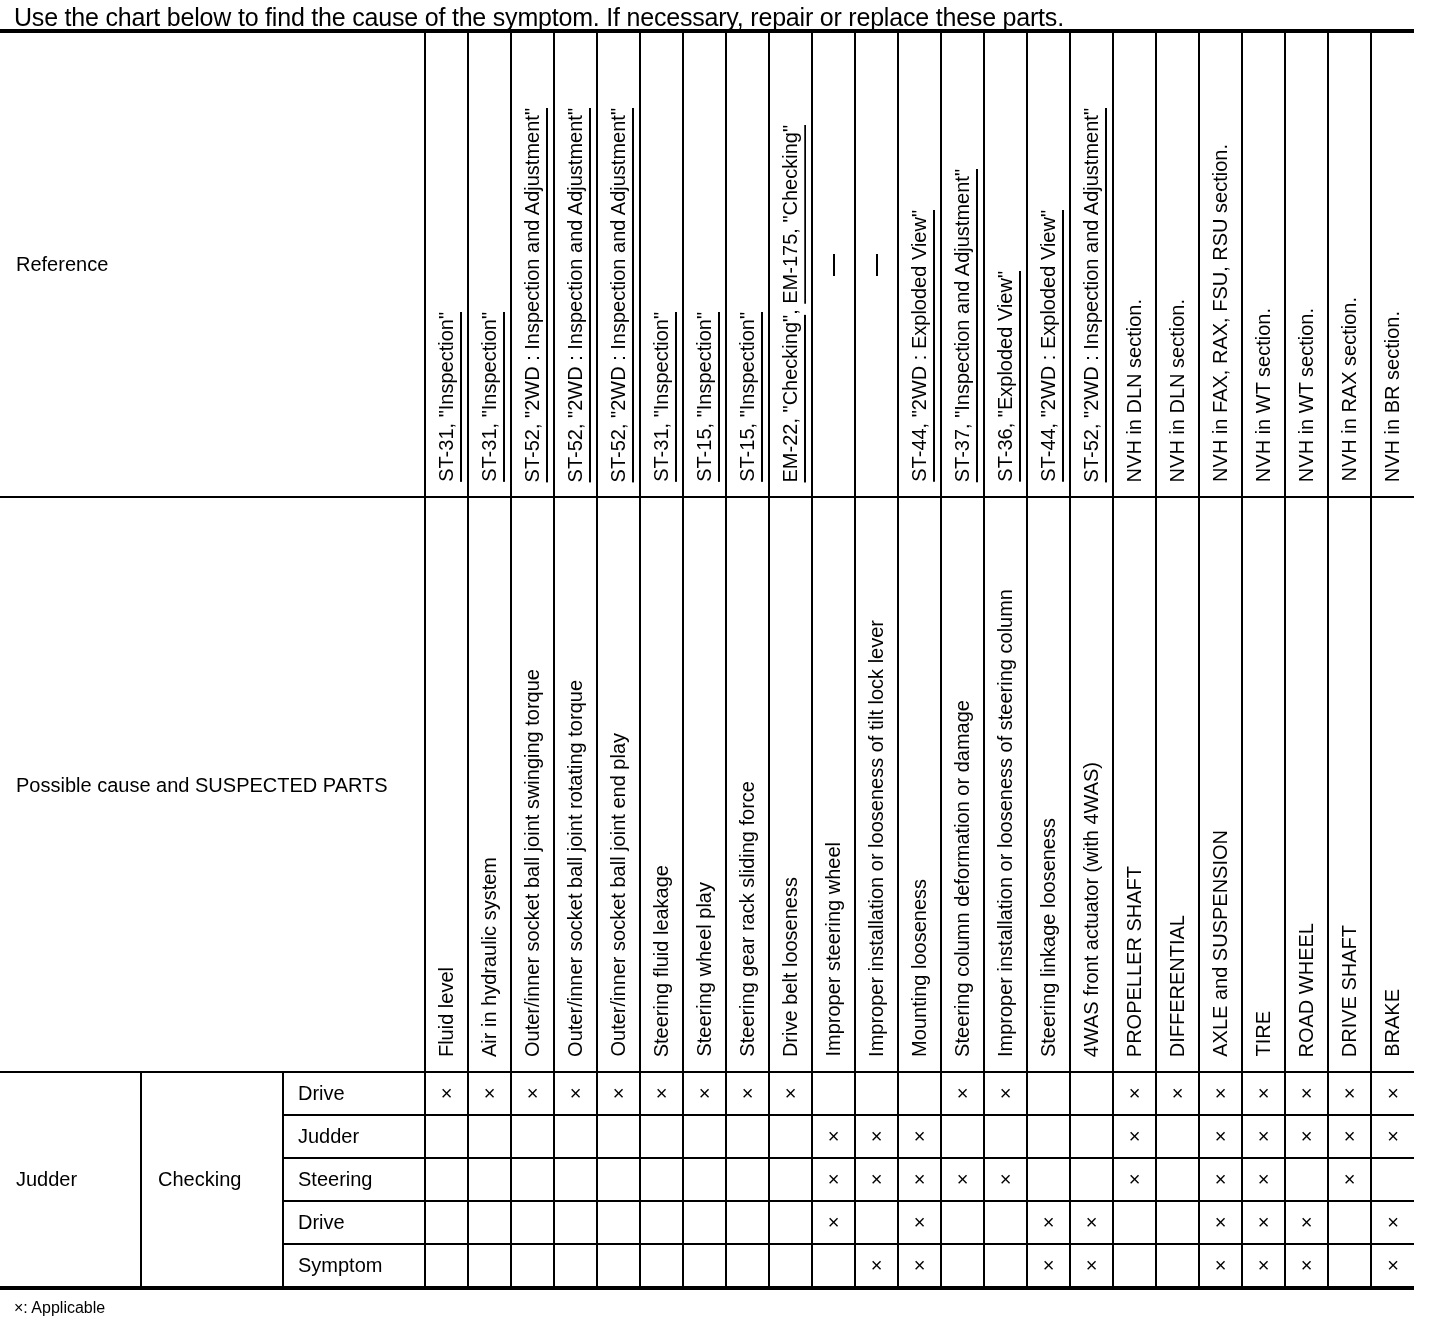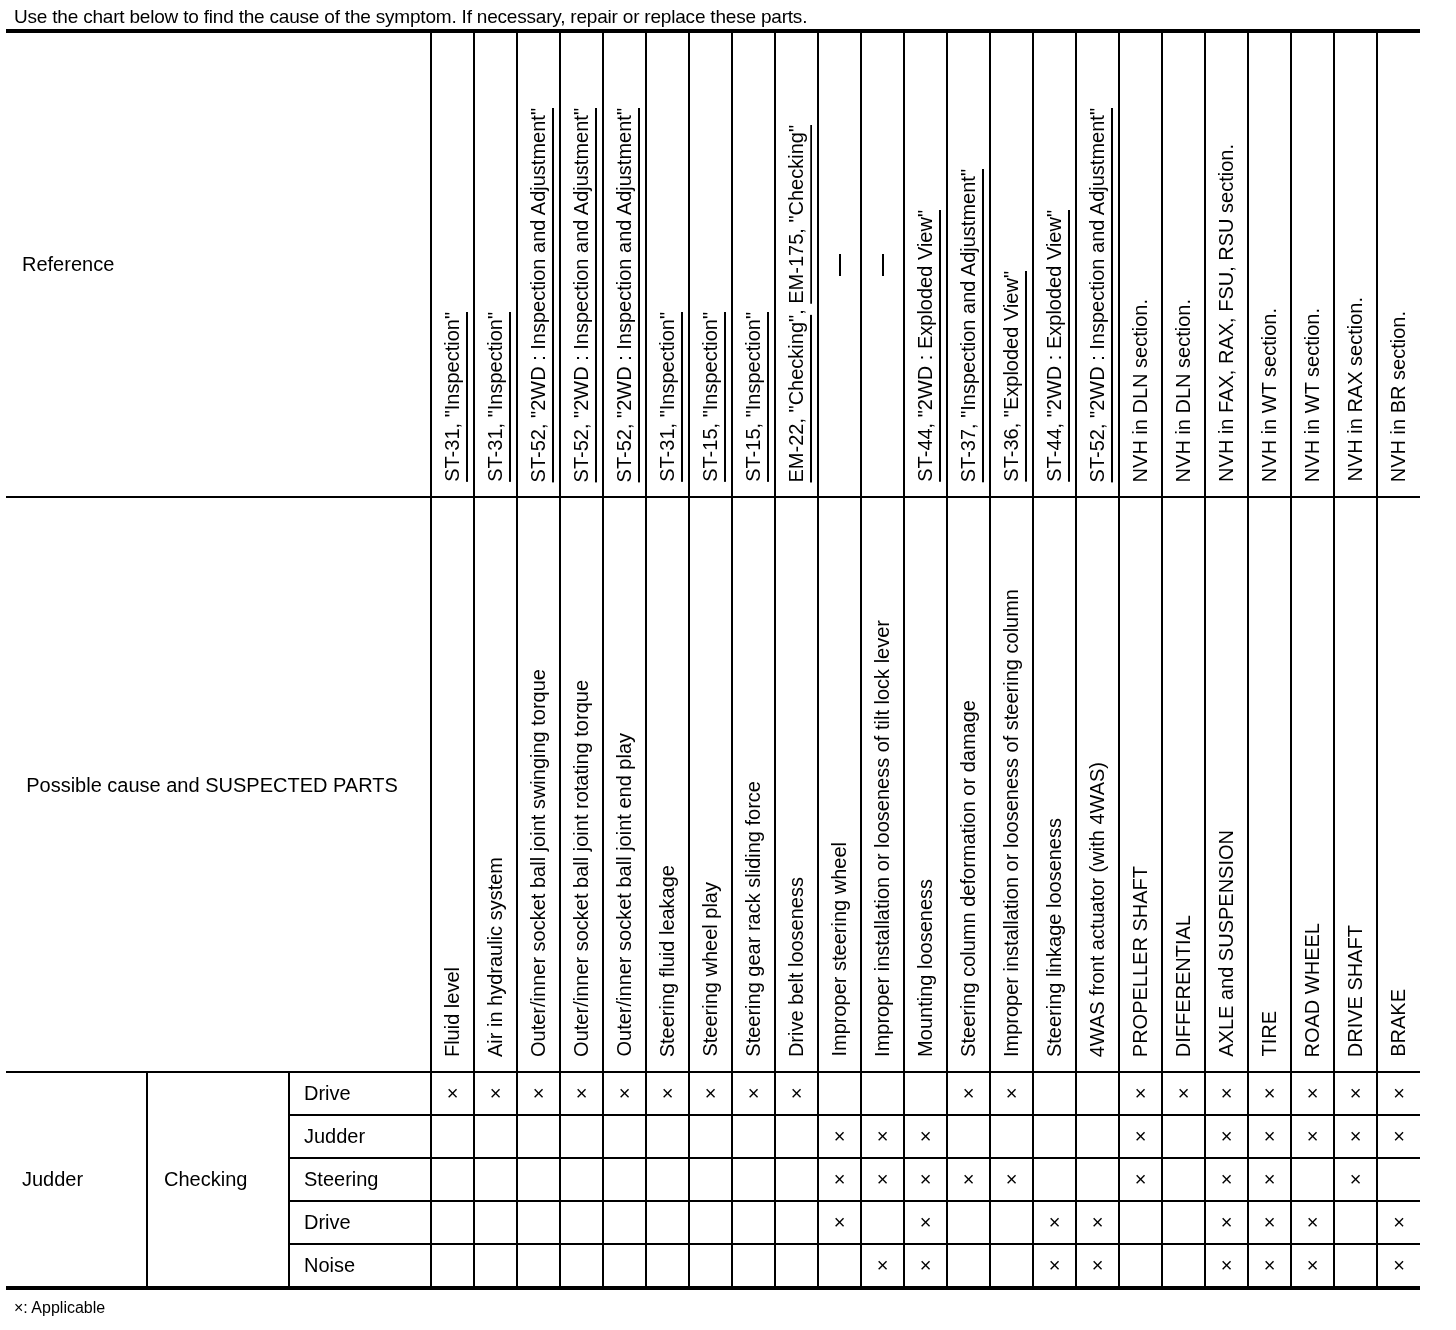--- a/index.html
+++ b/index.html
@@ -1,28 +1,28 @@
 <!DOCTYPE html>
 <html><head>
   <meta charset="utf-8">
   <style>
     html, body { margin: 0; padding: 0; background: #ffffff; }
     body {
       width: 1456px; height: 1330px; position: relative; overflow: hidden;
       font-family: "Liberation Sans", sans-serif; color: #000;
     }
     .intro {
-      position: absolute; left: 14px; top: 6px; font-size: 19px; line-height: 22px;
+      position: absolute; left: 14px; top: 6px; font-size: 25px; line-height: 22px;
       letter-spacing: -0.2px;
     }
     .footer-note {
       position: absolute; left: 14px; top: 1296px; font-size: 16px; line-height: 24px;
     }
     table.chart {
-      position: absolute; left: 6px; top: 29px;
+      position: absolute; left: 0; top: 29px;
       border-collapse: collapse; table-layout: fixed;
       border-top: 4px solid #000; border-bottom: 4px solid #000;
     }
     table.chart td {
       border: 2px solid #000; padding: 0; margin: 0;
       font-size: 20px; line-height: 23px; vertical-align: middle;
     }
     table.chart tr:first-child td { border-top: none; }
     table.chart tr:last-child td { border-bottom: none; }
     table.chart td.first-col { border-left: none; }
@@ -137,21 +137,21 @@
         </td>
         <td class="vcell">
           <div class="vwrap"><span>NVH in RAX section.</span></div>
         </td>
         <td class="vcell last-col">
           <div class="vwrap"><span>NVH in BR section.</span></div>
         </td>
       </tr>
     <tr class="cause-row">
       <td colspan="3" class="first-col label-left">
-        <span style="display:block;width:380px;line-height:28px;text-align:center;">Possible cause and SUSPECTED PARTS</span>
+        <span style="display:block;width:380px;line-height:28px;">Possible cause and SUSPECTED PARTS</span>
       </td>
     <td class="vcell">
           <div class="vwrap">Fluid level</div>
         </td>
         <td class="vcell">
           <div class="vwrap">Air in hydraulic system</div>
         </td>
         <td class="vcell">
           <div class="vwrap">Outer/inner socket ball joint swinging torque</div>
         </td>
@@ -316,21 +316,21 @@
         <td class="mark">×</td>
         <td class="mark"></td>
         <td class="mark"></td>
         <td class="mark">×</td>
         <td class="mark">×</td>
         <td class="mark">×</td>
         <td class="mark"></td>
         <td class="mark last-col">×</td>
       </tr>
       <tr class="sym-row">
-        <td class="sym-name">Noise</td>
+        <td class="sym-name">Symptom</td>
         <td class="mark"></td>
         <td class="mark"></td>
         <td class="mark"></td>
         <td class="mark"></td>
         <td class="mark"></td>
         <td class="mark"></td>
         <td class="mark"></td>
         <td class="mark"></td>
         <td class="mark"></td>
         <td class="mark"></td>

